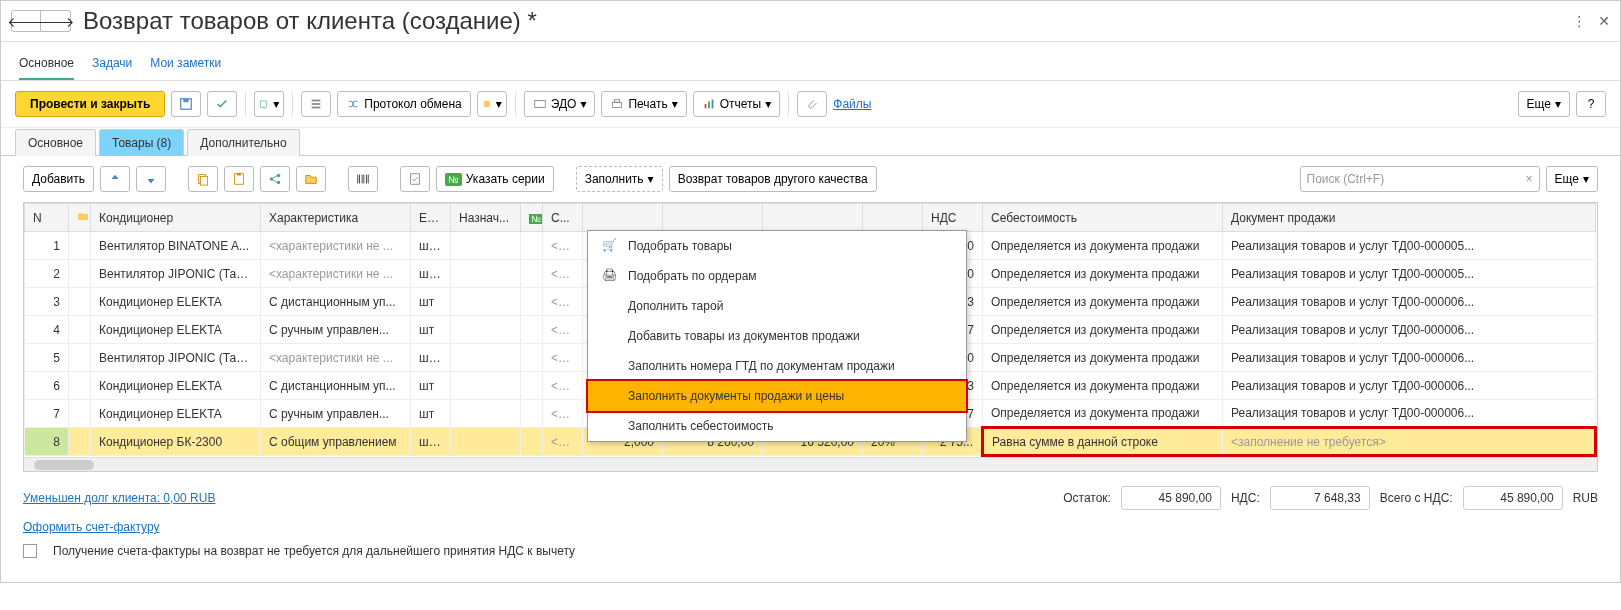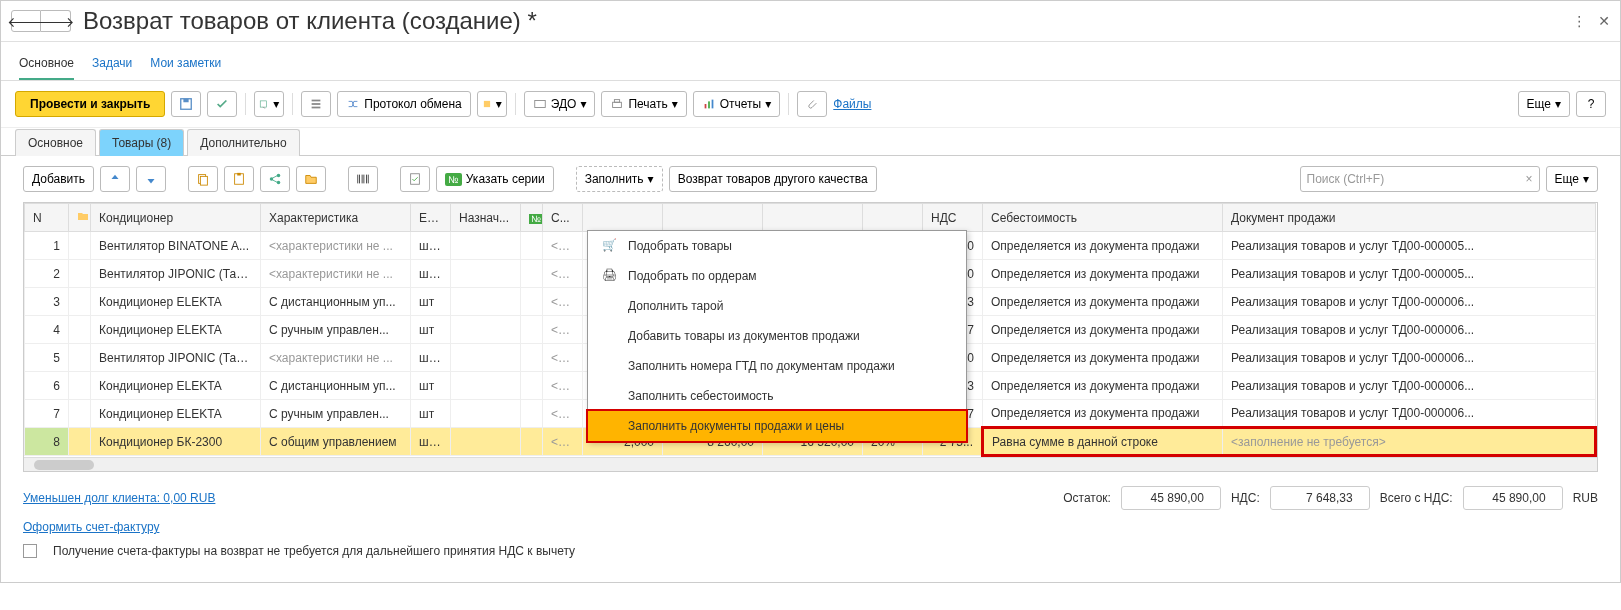--- a/index.html
+++ b/index.html
@@ -38,21 +38,21 @@
 .grid .right { text-align: right; }
 .gray { color: #999; }
 .dropdown { position: absolute; top: 27px; left: 563px; width: 380px; background: #fff; border: 1px solid #999; box-shadow: 2px 2px 6px rgba(0,0,0,0.2); z-index: 10; }
 .dropdown-item { padding: 7px 14px; cursor: pointer; display: flex; align-items: center; gap: 10px; }
 .dropdown-item.hl { background: #ffb400; border: 2px solid #d40000; margin: -2px; position: relative; }
 .dd-icon { width: 16px; height: 16px; display: inline-block; }
 .hscroll { height: 14px; background: #f0f0f0; border-top: 1px solid #ddd; position: relative; }
 .hscroll-thumb { position: absolute; left: 10px; top: 2px; height: 10px; width: 60px; background: #ccc; border-radius: 5px; }
 .footer { padding: 14px 22px; }
 .footer-row { display: flex; align-items: center; gap: 10px; margin-bottom: 10px; }
-.val-box { border: 1px solid #ccc; padding: 4px 16px; min-width: 100px; text-align: right; border-radius: 3px; }
+.val-box { border: 1px solid #ccc; padding: 4px 8px; min-width: 100px; text-align: right; border-radius: 3px; }
 .chk { width: 14px; height: 14px; border: 1px solid #999; display: inline-block; vertical-align: middle; margin-right: 6px; }
 svg { width: 14px; height: 14px; }
 </style>
 </head>
 <body>
 
 <div class="window">
   <div class="titlebar">
     <div class="nav-btns">
       <div class="nav-btn">🡐</div>
@@ -397,27 +397,27 @@
           <span>Дополнить тарой</span>
         </div>
       <div class="dropdown-item">
           <span class="dd-icon"></span>
           <span>Добавить товары из документов продажи</span>
         </div>
       <div class="dropdown-item">
           <span class="dd-icon"></span>
           <span>Заполнить номера ГТД по документам продажи</span>
         </div>
-      <div class="dropdown-item">
-          <span class="dd-icon"></span>
-          <span>Заполнить себестоимость</span>
-        </div>
       <div class="dropdown-item hl">
           <span class="dd-icon"></span>
           <span>Заполнить документы продажи и цены</span>
+        </div>
+      <div class="dropdown-item">
+          <span class="dd-icon"></span>
+          <span>Заполнить себестоимость</span>
         </div>
     </div>
 
     <div class="hscroll">
         <div class="hscroll-thumb"></div>
       </div>
   </div>
 
   <div class="footer">
     <div class="footer-row">

